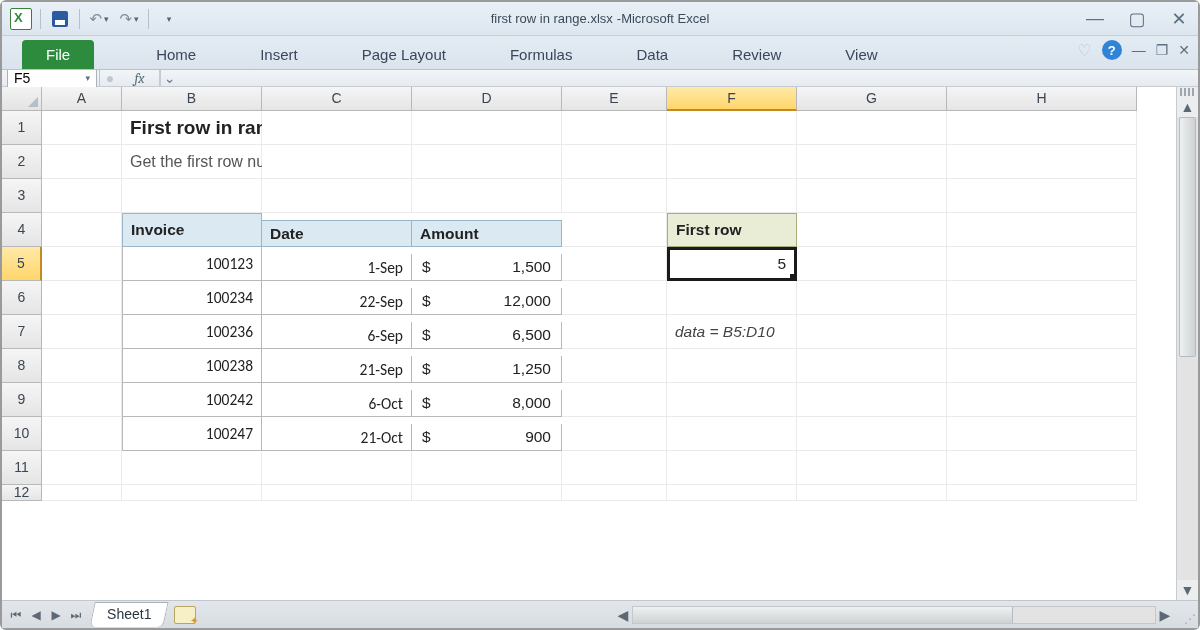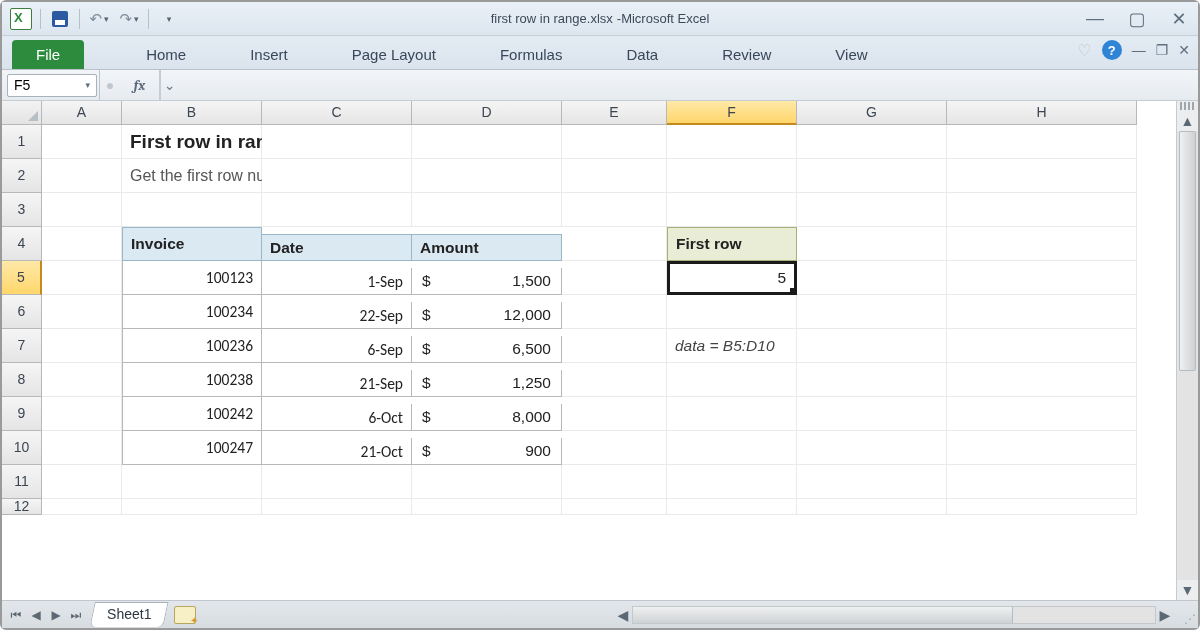--- a/index.html
+++ b/index.html
@@ -71,21 +71,21 @@
     pointer-events:none;
     color:#3c4a59; font-size:13px;
   }
   .title-center .filename { margin-right:4px; }
   .win-ctrls { margin-left:auto; display:flex; gap:20px; color:#5e6f80; font-size:18px;}
   .win-ctrls span{width:22px;text-align:center;}
 
   
   .ribbon {
     display:flex; align-items:flex-end; height:34px;
-    padding-left:10px;
+    padding-left:20px;
     background: linear-gradient(#e3ebf3,#dbe4ed);
     border-bottom:1px solid #b7c2cd;
     position:relative;
   }
   .file-tab {
     background: var(--tab-green);
     color:#fff; font-size:15px;
     padding: 6px 24px;
     border-top-left-radius:4px; border-top-right-radius:4px;
     margin-right:30px;
@@ -93,36 +93,36 @@
   .ribbon-tab {
     padding: 6px 10px; margin: 0 22px;
     color:#39475b; font-size:15px;
   }
   .ribbon-right { position:absolute; right:8px; top:4px; display:flex; gap:10px; align-items:center;}
   .help-circle{width:20px;height:20px;border-radius:50%;background:#2f84d6;color:#fff;display:flex;align-items:center;justify-content:center;font-size:13px;font-weight:bold;}
   .heart{color:#bac4ce; font-size:16px;}
 
   
   .formula-row {
-    display:flex; align-items:stretch; height:31px;
+    display:flex; align-items:stretch; height:17px;
     border-bottom:1px solid #c6ccd3;
     background: linear-gradient(#f2f5f8,#e6ebf0);
   }
   .name-box {
     width:98px; display:flex; align-items:center;
     border-right:1px solid #bcc4cc;
   }
   .name-box-inner {
     margin:3px 2px 3px 5px; flex:1; height:23px;
     background:#fff; border:1px solid #a8b2bc; border-radius:2px;
     display:flex; align-items:center; padding:0 6px; font-size:14px;
   }
   .name-box .caret-down{margin-left:auto; color:#5f6e7d;}
   .fn-dot { width:20px; display:flex; align-items:center; justify-content:center; color:#c0c7ce;}
-  .fx-label { width:40px; display:flex; align-items:center; justify-content:center; font-style:italic; color:#5c6b7a; border-right:1px solid #c6ccd3; font-family:"Cambria","Times New Roman",serif;font-weight:bold;}
+  .fx-label { width:40px; display:flex; align-items:center; justify-content:center; font-style:italic; color:#5c6b7a; border-right:1px solid #c6ccd3; font-family:"Cambria","Times New Roman",serif;}
   .formula-input {
     flex:1; margin:3px 20px 3px 4px; background:#fff;
     border:1px solid #a8b2bc; border-radius:2px;
     display:flex; align-items:center; padding:0 8px; font-size:15px; color:#222;
   }
   .formula-expand { width:18px; display:flex; align-items:center; justify-content:center; color:#6d7a88; border-left:1px solid #c6ccd3;}
 
   
   .sheet-area { flex:1; display:flex; position:relative; overflow:hidden; }
   .grid-wrap { flex:1; display:flex; flex-direction:column; }

